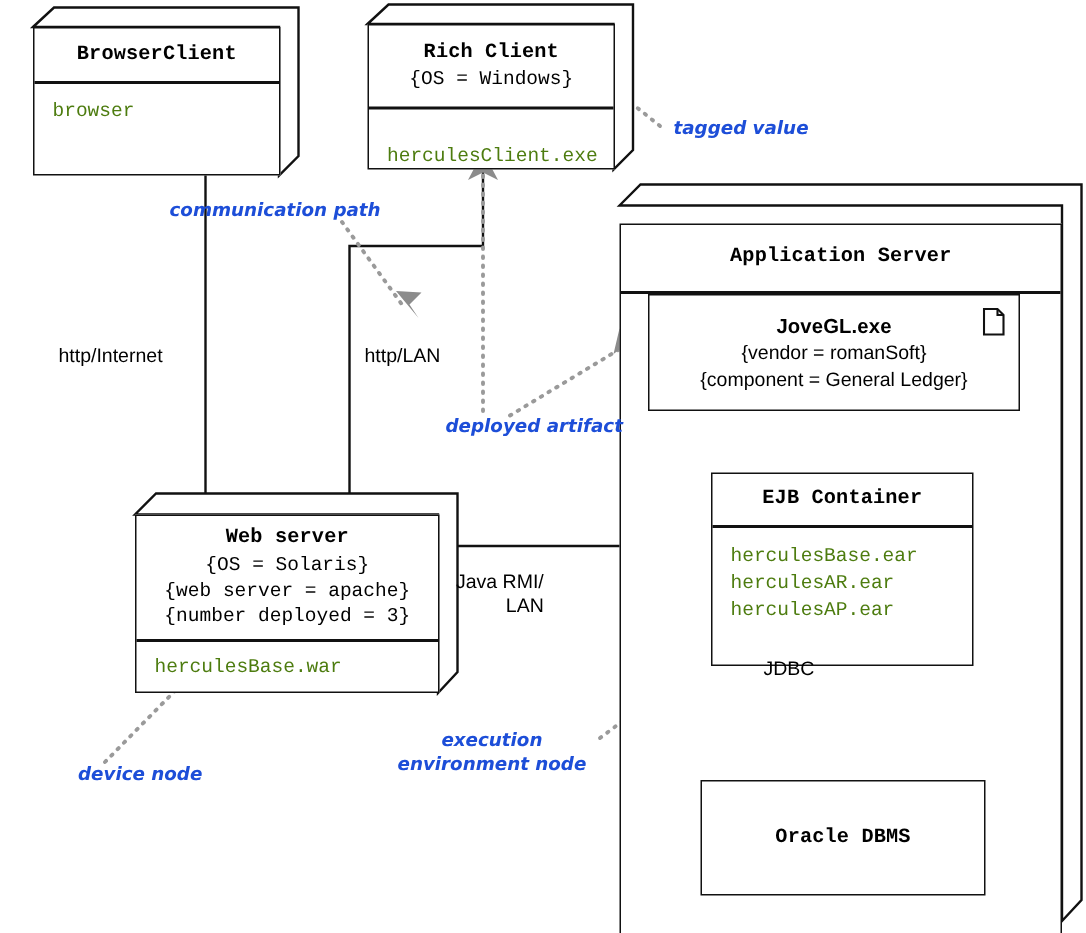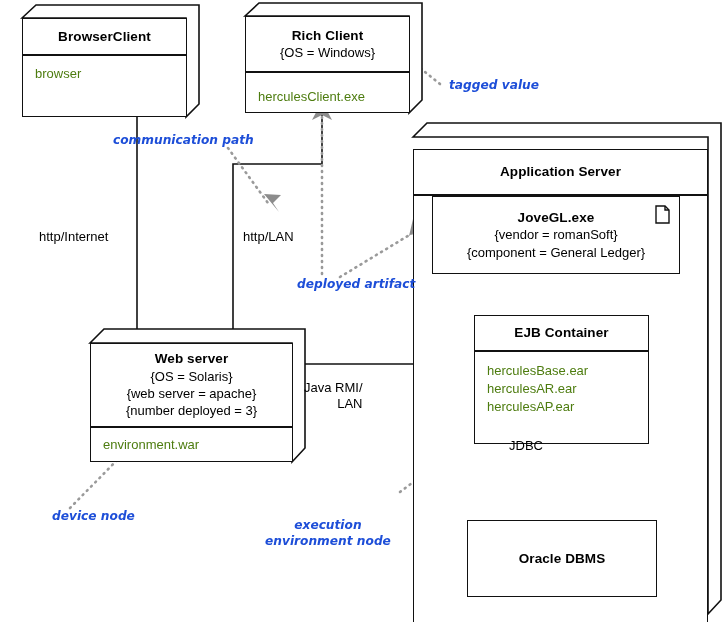--- a/index.html
+++ b/index.html
@@ -10,21 +10,21 @@
   #canvas{
     position:relative;
     width:724px;
     height:622px;
     background:#ffffff;
     overflow:hidden;
   }
   #wires{position:absolute;left:0;top:0;width:724px;height:622px;}
 
   
-  .node{position:absolute;}
+  .node{position:absolute;font-family:Liberation Mono, monospace;}
   .node .face{
     position:absolute;left:0;top:0;
     box-sizing:border-box;
     border:1.6px solid #111;
     background:#ffffff;
     z-index:2;
   }
   .node .depth{position:absolute;left:0;top:0;z-index:1;}
   .node .depth svg{display:block;overflow:visible;}
 
@@ -158,21 +158,21 @@
       <svg width="190" height="113">
         <path d="M12,14 L26,1 L189,1 L189,98 L176,111 L176,14 Z" fill="#ffffff" stroke="#111" stroke-width="1.6"></path>
       </svg>
     </div>
     <div class="face" style="left:12px;top:14px;width:165px;height:97px;">
       <div class="compartment" style="height:54px;">
         <span class="node-title">Rich Client</span>
         <span class="tagline">{OS = Windows}</span>
       </div>
       <div class="divider"></div>
-      <div class="compartment" style="height:41px;justify-content:center;padding-top:8px;">
+      <div class="compartment" style="height:41px;justify-content:flex-end;padding-top:8px;">
         <span class="artifact-line">herculesClient.exe</span>
       </div>
     </div>
   </div>
 
   <div class="node" style="left:400px;top:122px;width:322px;height:494px;">
     <div class="depth">
       <svg width="322" height="494">
         <path d="M13,15 L27,1 L321,1 L321,478 L308,492 L308,15 Z" fill="#ffffff" stroke="#111" stroke-width="1.6"></path>
       </svg>
@@ -235,21 +235,21 @@
     </div>
     <div class="face" style="left:12px;top:15px;width:203px;height:119px;">
       <div class="compartment" style="height:82px;">
         <span class="node-title">Web server</span>
         <span class="tagline">{OS = Solaris}</span>
         <span class="tagline">{web server = apache}</span>
         <span class="tagline">{number deployed = 3}</span>
       </div>
       <div class="divider"></div>
       <div class="compartment" style="height:35px;justify-content:flex-start;padding-top:8px;">
-        <span class="artifact-line">environment.war</span>
+        <span class="artifact-line">herculesBase.war</span>
       </div>
     </div>
   </div>
 
   <div class="edge-label" style="left:39px;top:229px;">http/Internet</div>
 
   <div class="edge-label" style="left:243px;top:229px;">http/LAN</div>
 
   <div class="edge-label" style="left:304px;top:380px;text-align:right;">Java RMI/
 LAN</div>
@@ -257,16 +257,16 @@
   <div class="edge-label" style="left:509px;top:438px;">JDBC</div>
 
   <div class="annot" style="left:449px;top:78px;">tagged value</div>
 
   <div class="annot" style="left:113px;top:133px;">communication path</div>
 
   <div class="annot" style="left:297px;top:277px;">deployed artifact</div>
 
   <div class="annot" style="left:52px;top:509px;">device node</div>
 
-  <div class="annot" style="left:265px;top:518px;text-align:center;">execution
+  <div class="annot" style="left:265px;top:486px;text-align:center;">execution
 environment node</div>
 
 </div>
 
 </body></html>

